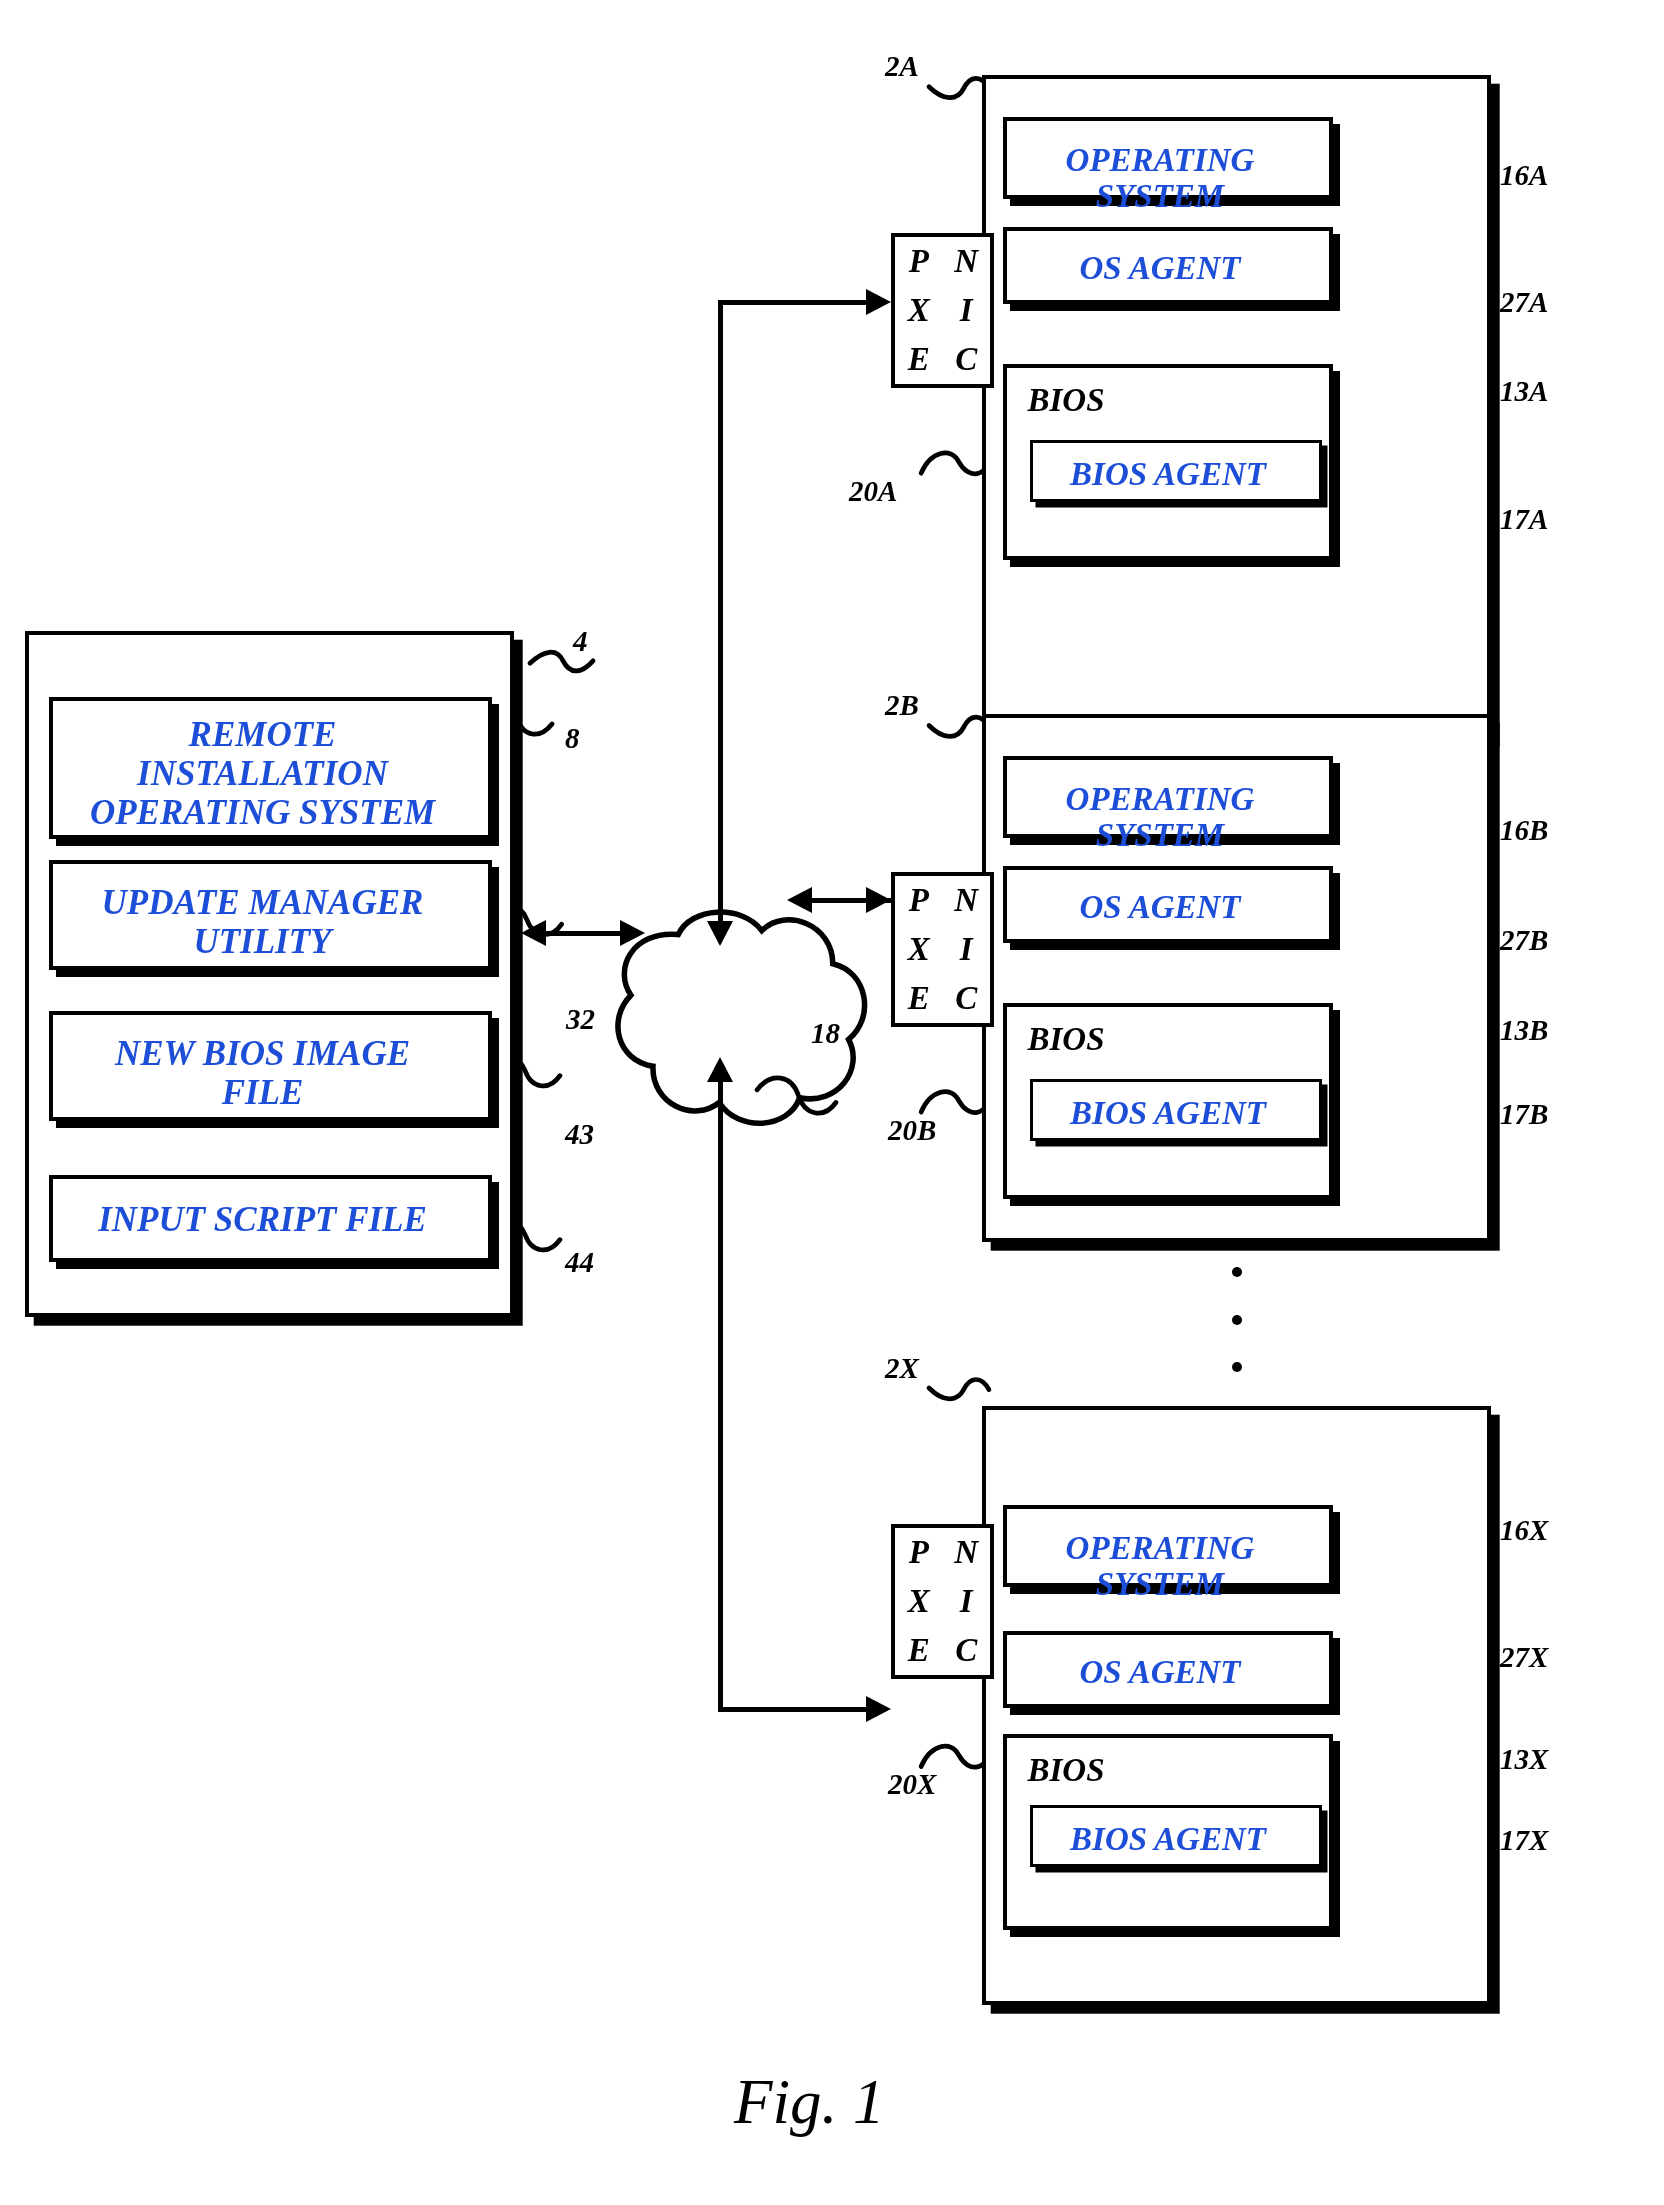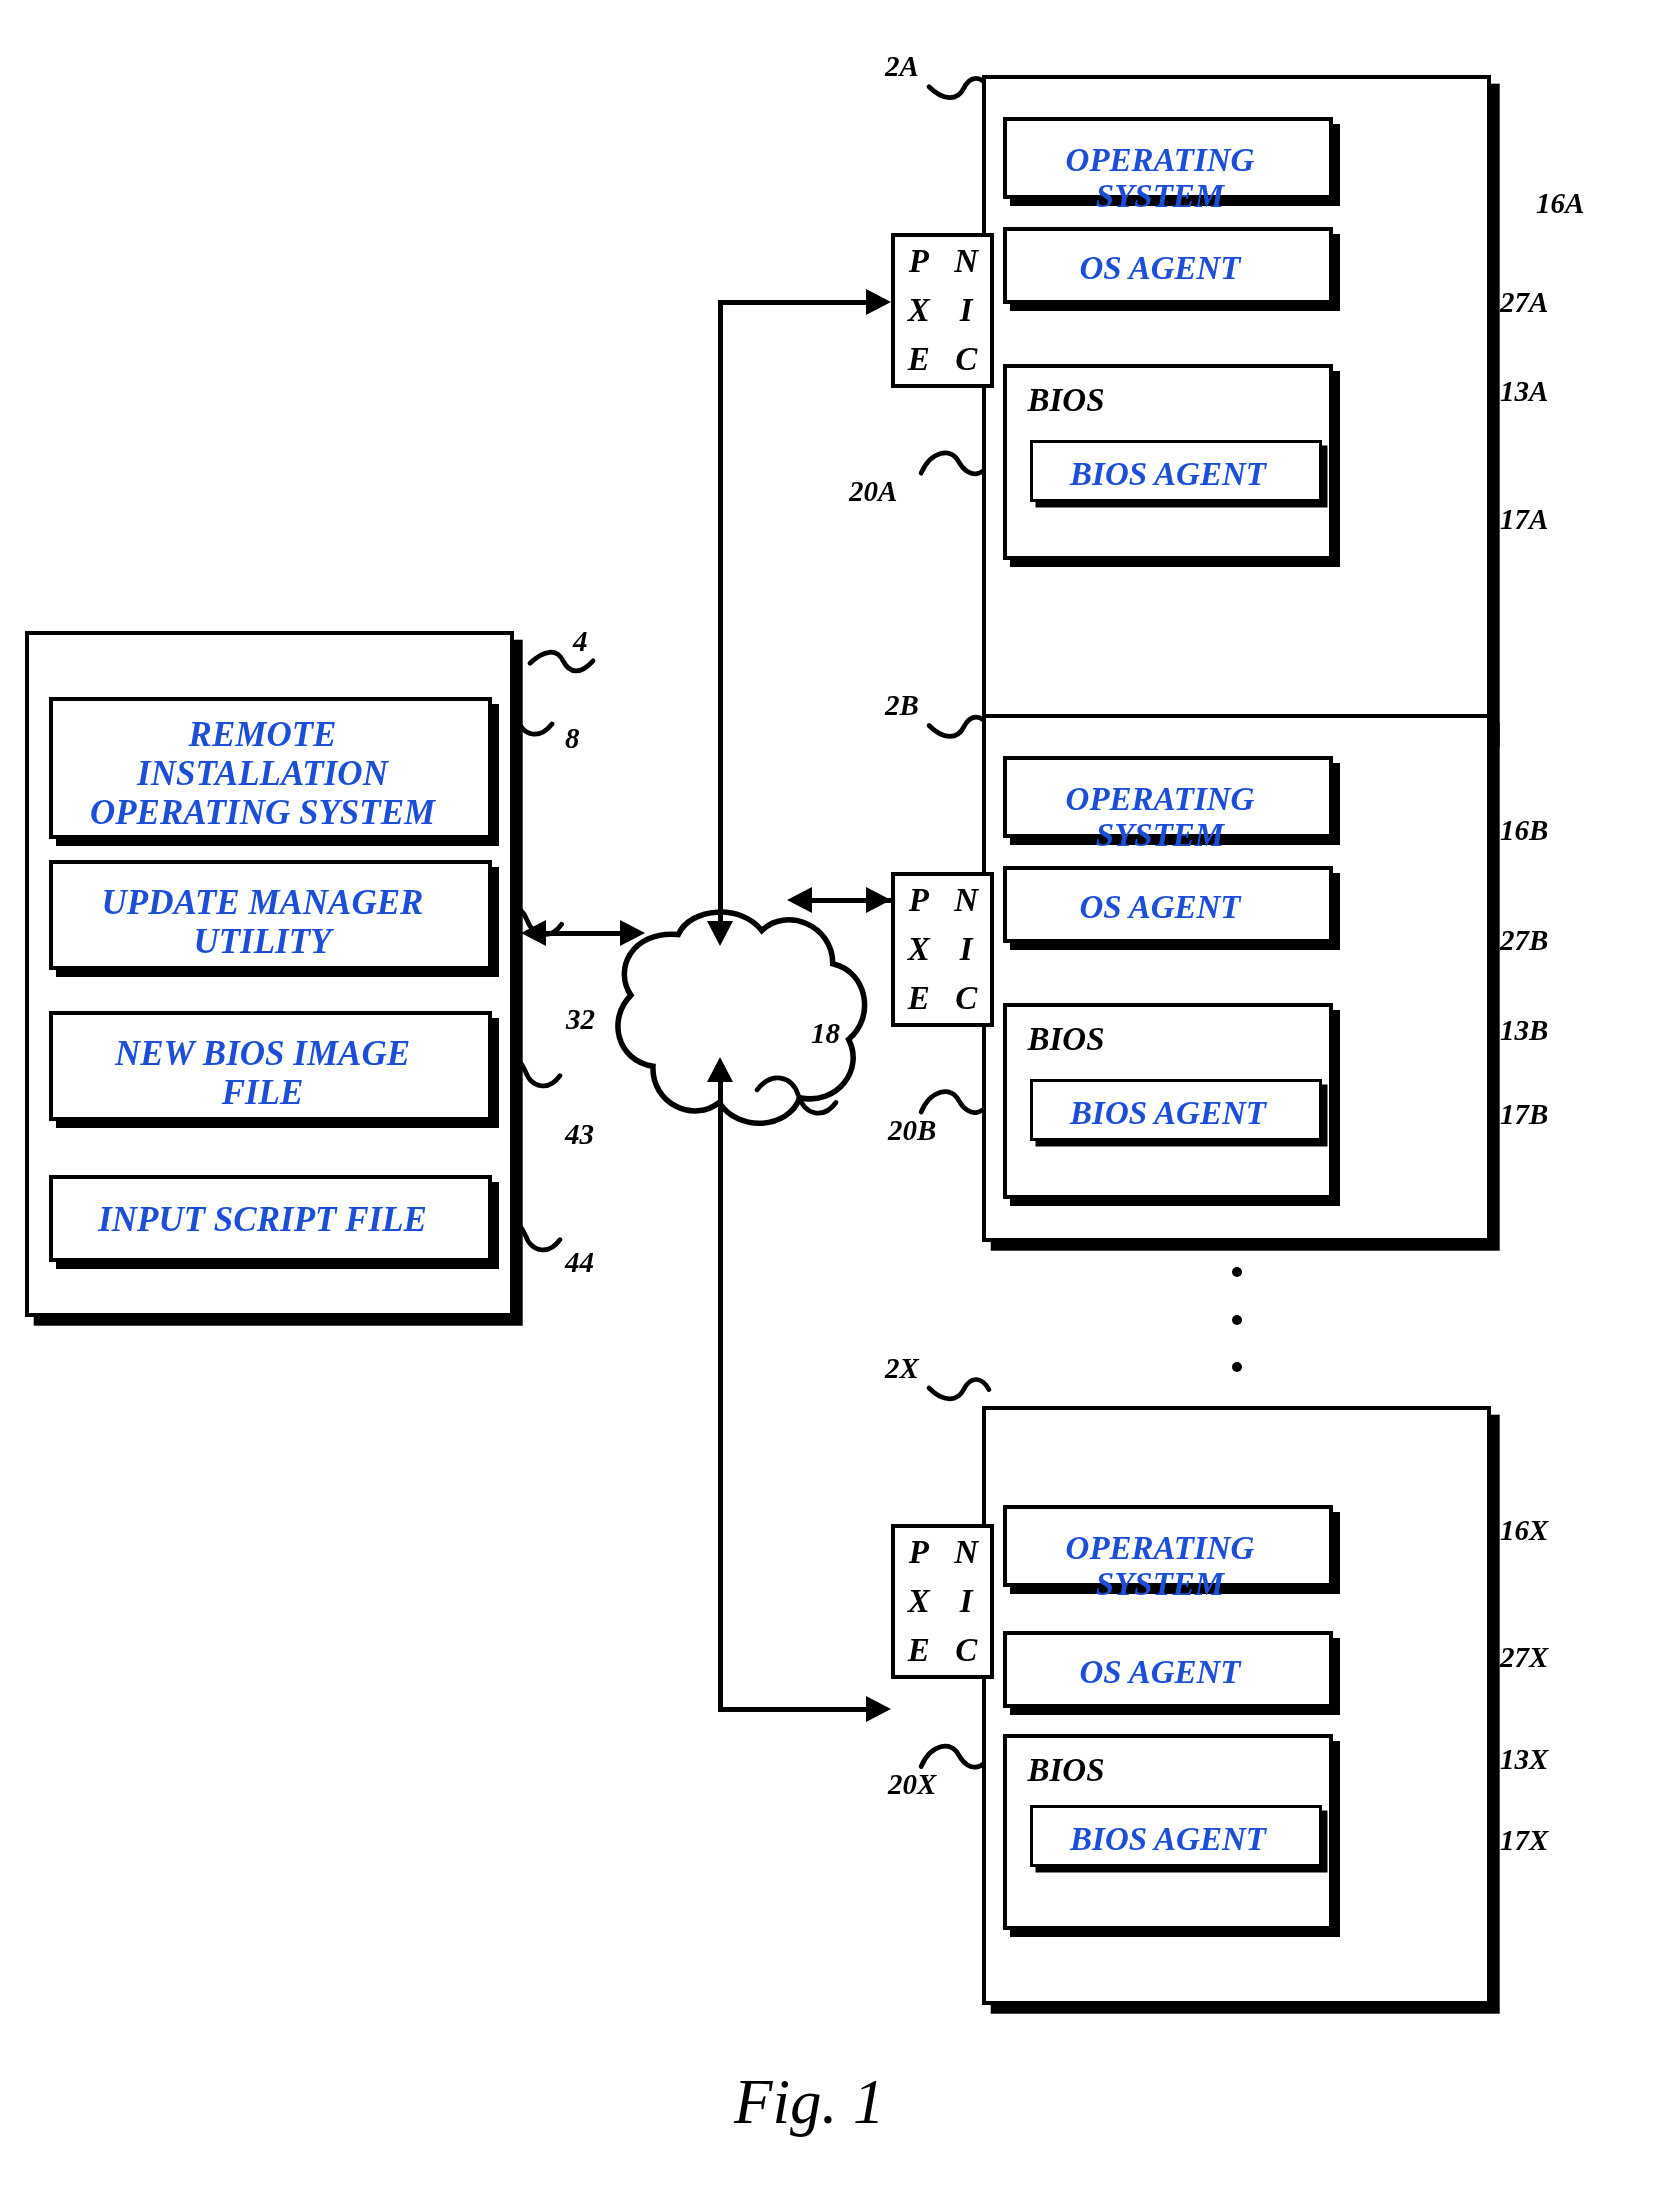--- a/index.html
+++ b/index.html
@@ -292,21 +292,21 @@
   <div class="box" style="left:1003px; top:364px; width:330px; height:196px;">
     <div class="lbl-left" style="left:20.5px; top:14px; font-size:33px;">BIOS</div>
   </div>
 
   <div class="box thin" style="left:1030px; top:440px; width:292px; height:62px;">
     <div class="lbl" style="top:12.6px; font-size:33px;">BIOS AGENT</div>
   </div>
 
   <div class="ref" style="left:885px; top:50px;">2A</div>
   <div class="ref" style="left:849px; top:475px;">20A</div>
-  <div class="ref" style="left:1500px; top:187px;padding-left:36px;">16A</div>
+  <div class="ref" style="left:1500px; top:159px;">16A</div>
   <div class="ref" style="left:1500px; top:286px;">27A</div>
   <div class="ref" style="left:1500px; top:375px;">13A</div>
   <div class="ref" style="left:1500px; top:459px;margin-top:44px;">17A</div>
 
   <div class="outer" style="left:982px; top:714px; width:509px; height:528px;"></div>
 
   <div class="pxenic" style="left:891px; top:872px; width:103px; height:155px;">
     <div class="col">
       <span>P</span>
       <span>X</span>

